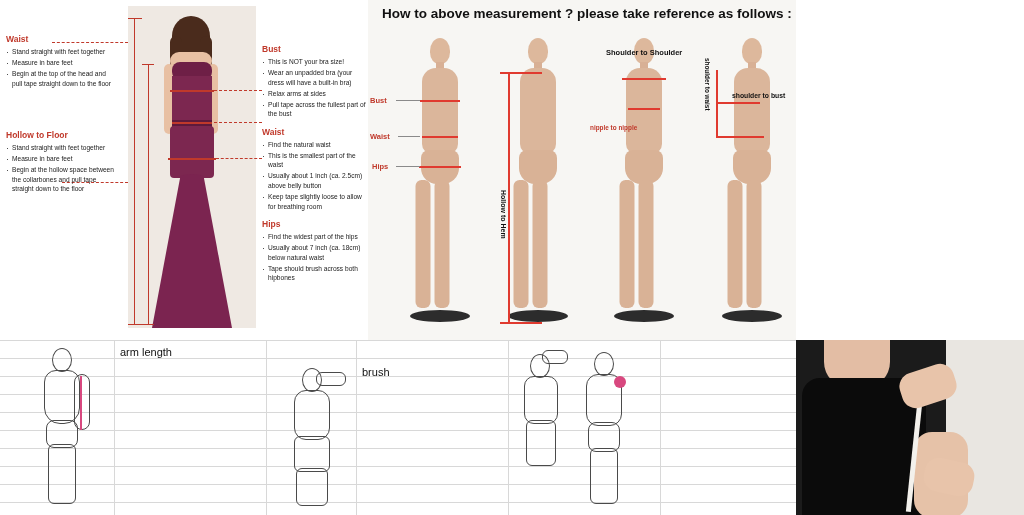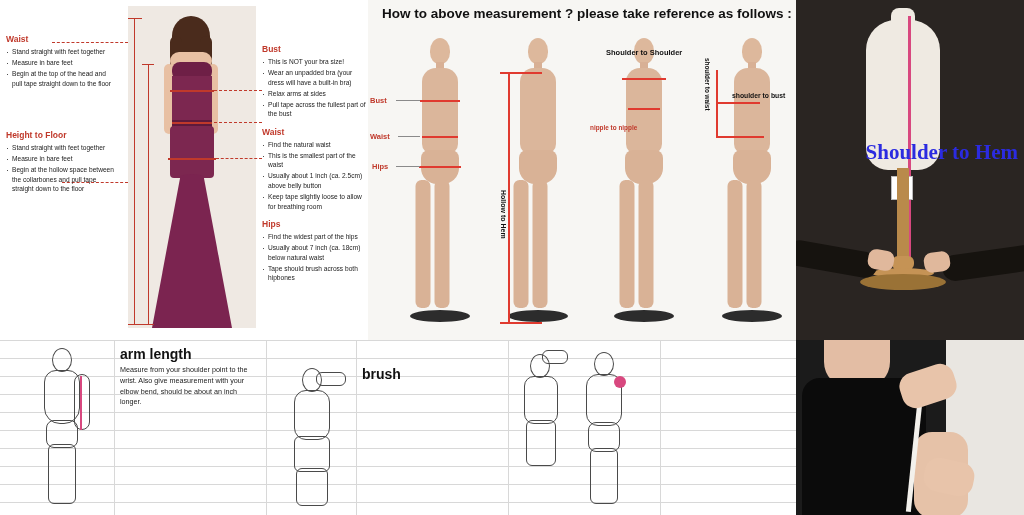--- a/index.html
+++ b/index.html
@@ -68,21 +68,21 @@
   .hand2{position:absolute;left:128px;top:252px;width:26px;height:20px;background:#e0b89c;border-radius:8px;transform:rotate(-8deg);}
   .tag{position:absolute;left:95px;top:176px;width:22px;height:24px;background:#fff;border:1px solid #bbb;font-size:7px;text-align:center;color:#333;line-height:1.1;padding-top:1px;box-sizing:border-box;}
   .p3-title{position:absolute;left:8px;top:140px;width:214px;text-align:right;font-size:21px;font-weight:bold;color:#2b2be0;font-family:"Liberation Serif", serif;}
 
   
   .panel4{position:absolute;left:0;top:340px;width:796px;height:175px;background:#fff;}
   .gridlines{position:absolute;left:0;top:0;width:796px;height:175px;}
   .gline-h{position:absolute;height:1px;background:#d8d8d8;width:100%;}
   .gline-v{position:absolute;width:1px;background:#d8d8d8;height:100%;}
   .note{position:absolute;}
-  .note h4{margin:0 0 3px 0;font-size:14px;font-weight:bold;color:#111;}
+  .note h4{margin:0 0 3px 0;font-size:11px;font-weight:normal;color:#111;}
   .note p{margin:0;font-size:7.2px;line-height:1.5;color:#222;}
 
   .sketch{position:absolute;}
   .sk-line{position:absolute;background:#3a3a3a;}
   .sk-body{position:absolute;border:1px solid #4a4a4a;background:transparent;}
 
   
   .panel5{position:absolute;left:796px;top:340px;width:228px;height:175px;background:#1b1b1b;overflow:hidden;}
   .ph-neck{position:absolute;left:28px;top:-6px;width:66px;height:54px;background:#e3bda4;border-radius:0 0 26px 26px;}
   .ph-shirt{position:absolute;left:6px;top:38px;width:124px;height:140px;background:#0b0b0b;border-radius:18px 10px 0 0;}
@@ -134,21 +134,21 @@
     <div class="dashline" style="left:52px;top:42px;width:76px;"></div>
     <div class="dashline" style="left:62px;top:182px;width:66px;"></div>
 
     <div class="p1-left">
       <div class="hdr">Waist</div>
       <ul class="bul">
         <li>Stand straight with feet together</li>
         <li>Measure in bare feet</li>
         <li>Begin at the top of the head and pull tape straight down to the floor</li>
       </ul>
-      <div class="hdr sub" style="margin-top:42px;">Height to Floor</div>
+      <div class="hdr sub" style="margin-top:42px;">Hollow to Floor</div>
       <ul class="bul">
         <li>Stand straight with feet together</li>
         <li>Measure in bare feet</li>
         <li>Begin at the hollow space between the collarbones and pull tape straight down to the floor</li>
       </ul>
     </div>
 
     <div class="p1-right">
       <div class="hdr">Bust</div>
       <ul class="bul">
@@ -232,35 +232,20 @@
       <div class="mnq mn-legR"></div>
       <div class="mnq mn-base"></div>
     </div>
     <div class="tapelineV" style="left:348px;top:70px;height:66px;"></div>
     <div class="tapeline" style="left:348px;top:102px;width:44px;"></div>
     <div class="tapeline" style="left:348px;top:136px;width:48px;"></div>
     <div class="lbl-vert" style="left:336px;top:58px;font-size:6.4px;">shoulder to waist</div>
     <div class="lbl-dark" style="left:364px;top:92px;font-size:6.8px;">shoulder to bust</div>
   </div>
 
-  <div class="panel3">
-    <div class="form-neck"></div>
-    <div class="form-torso"></div>
-    <div class="tape-pink"></div>
-    <div class="tag">4</div>
-    <div class="form-stand"></div>
-    <div class="form-knob"></div>
-    <div class="form-footA"></div>
-    <div class="form-foot"></div>
-    <div class="arm1"></div>
-    <div class="hand1"></div>
-    <div class="arm2"></div>
-    <div class="hand2"></div>
-    <div class="p3-title">Shoulder to Hem</div>
-  </div>
 
   <div class="panel4">
     <div class="gridlines">
       <div class="gline-h" style="top:0px;"></div>
       <div class="gline-h" style="top:18px;"></div>
       <div class="gline-h" style="top:36px;"></div>
       <div class="gline-h" style="top:54px;"></div>
       <div class="gline-h" style="top:72px;"></div>
       <div class="gline-h" style="top:90px;"></div>
       <div class="gline-h" style="top:108px;"></div>
@@ -278,21 +263,20 @@
       <div class="sk-body" style="left:34px;top:2px;width:18px;height:22px;border-radius:50%;"></div>
       <div class="sk-body" style="left:26px;top:24px;width:34px;height:52px;border-radius:12px 12px 16px 16px;"></div>
       <div class="sk-body" style="left:56px;top:28px;width:14px;height:54px;border-radius:8px;"></div>
       <div class="sk-body" style="left:28px;top:74px;width:30px;height:26px;border-radius:8px;"></div>
       <div class="sk-body" style="left:30px;top:98px;width:26px;height:58px;border-radius:6px;"></div>
       <div class="sk-line" style="left:62px;top:30px;width:2px;height:54px;background:#d8487f;"></div>
     </div>
 
     <div class="note" style="left:120px;top:6px;width:140px;">
       <h4>arm length</h4>
-      <p>Measure from your shoulder point to the wrist. Also give measurement with your elbow bend, should be about an inch longer.</p>
     </div>
 
     <div class="sketch" style="left:272px;top:26px;width:80px;height:142px;">
       <div class="sk-body" style="left:30px;top:2px;width:18px;height:22px;border-radius:50%;"></div>
       <div class="sk-body" style="left:44px;top:6px;width:28px;height:12px;border-radius:6px;"></div>
       <div class="sk-body" style="left:22px;top:24px;width:34px;height:48px;border-radius:12px;"></div>
       <div class="sk-body" style="left:22px;top:70px;width:34px;height:34px;border-radius:6px;"></div>
       <div class="sk-body" style="left:24px;top:102px;width:30px;height:36px;border-radius:6px;"></div>
     </div>
 

